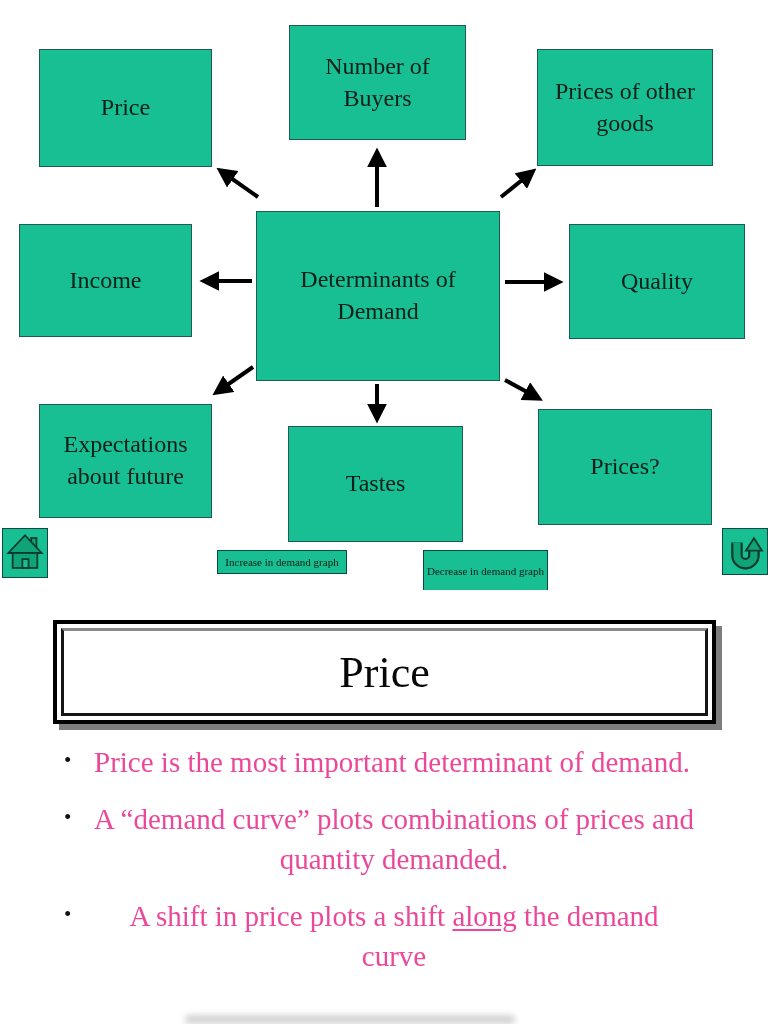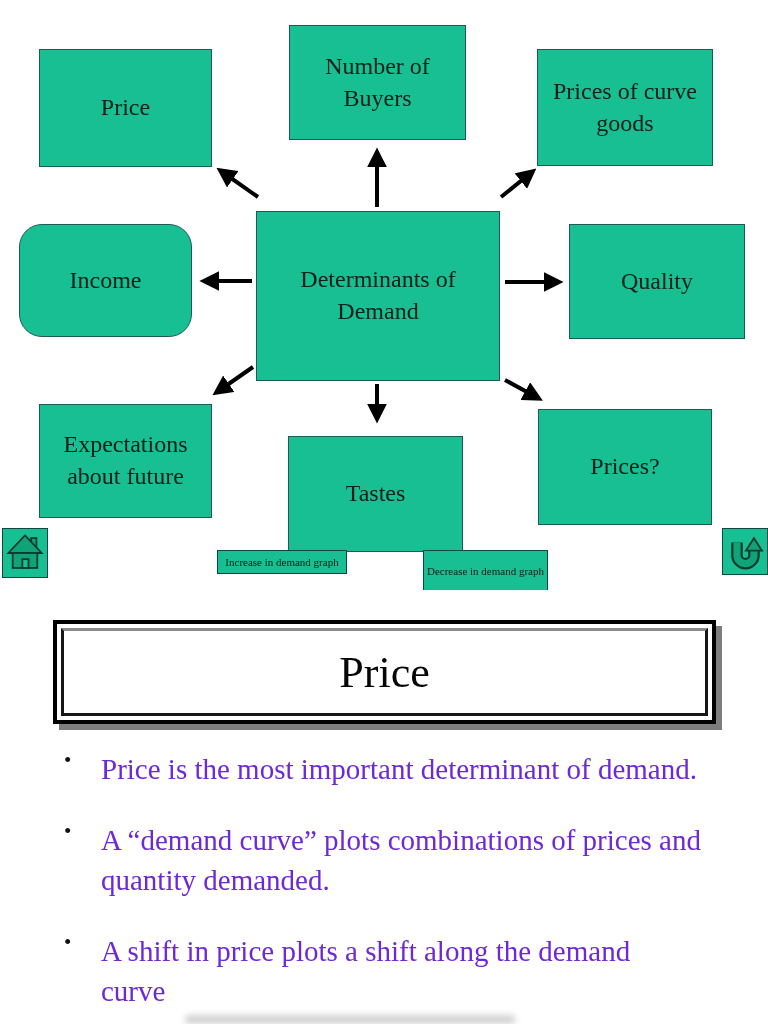--- a/index.html
+++ b/index.html
@@ -33,61 +33,61 @@
   }
   .title-inner{
     width:100%;height:100%;box-sizing:border-box;
     border:3px solid #161616;border-top-color:#8a8a8a;
     display:flex;align-items:center;justify-content:center;
     font-size:44px;color:#070707;
   }
   .bullets{position:absolute;left:64px;top:150px;width:660px;}
   .bullet{display:flex;margin:0 0 13px 0;}
   .bullet .dot{width:28px;flex:0 0 28px;font-size:21px;line-height:40px;color:#111;}
-  .bullet p{margin:9px;max-width:600px;font-size:29px;line-height:40px;color:#6d28d9;}
-  .bullet .u{text-underline-offset:3px;}
+  .bullet p{margin:2px;max-width:600px;font-size:29px;line-height:40px;color:#ec4899;text-align:center;}
+  .bullet .u{text-decoration:underline;text-underline-offset:3px;}
   .smudge{
     position:absolute;left:185px;bottom:0;width:330px;height:9px;
     background:#b9b9b9;filter:blur(3px);opacity:.65;border-radius:4px;
   }
 </style>
 </head>
 <body>
 
 <div id="slide1">
 
   <div class="node" style="left:39px;top:49px;width:173px;height:118px;">
     <span>Price</span>
   </div>
 
   <div class="node" style="left:289px;top:25px;width:177px;height:115px;">
     <span style="max-width:150px;">Number of Buyers</span>
   </div>
 
   <div class="node" style="left:537px;top:49px;width:176px;height:117px;">
-    <span style="max-width:155px;">Prices of curve goods</span>
+    <span style="max-width:155px;">Prices of other goods</span>
   </div>
 
-  <div class="node" style="left:19px;top:224px;width:173px;height:113px;border-radius:23px;">
+  <div class="node" style="left:19px;top:224px;width:173px;height:113px;">
     <span>Income</span>
   </div>
 
   <div class="node" style="left:569px;top:224px;width:176px;height:115px;">
     <span>Quality</span>
   </div>
 
   <div class="node" style="left:256px;top:211px;width:244px;height:170px;">
     <span style="max-width:190px;">Determinants of Demand</span>
   </div>
 
   <div class="node" style="left:39px;top:404px;width:173px;height:114px;align-items:center;">
     <span style="max-width:150px;">Expectations about future</span>
   </div>
 
-  <div class="node" style="left:288px;top:436px;width:175px;height:116px;">
+  <div class="node" style="left:288px;top:426px;width:175px;height:116px;">
     <span>Tastes</span>
   </div>
 
   <div class="node" style="left:538px;top:409px;width:174px;height:116px;">
     <span>Prices?</span>
   </div>
 
   <svg id="arrows" width="768" height="590" viewBox="0 0 768 590">
     <defs>
       <marker id="ah" markerWidth="5" markerHeight="5" refX="3.6" refY="2.5" orient="auto">

